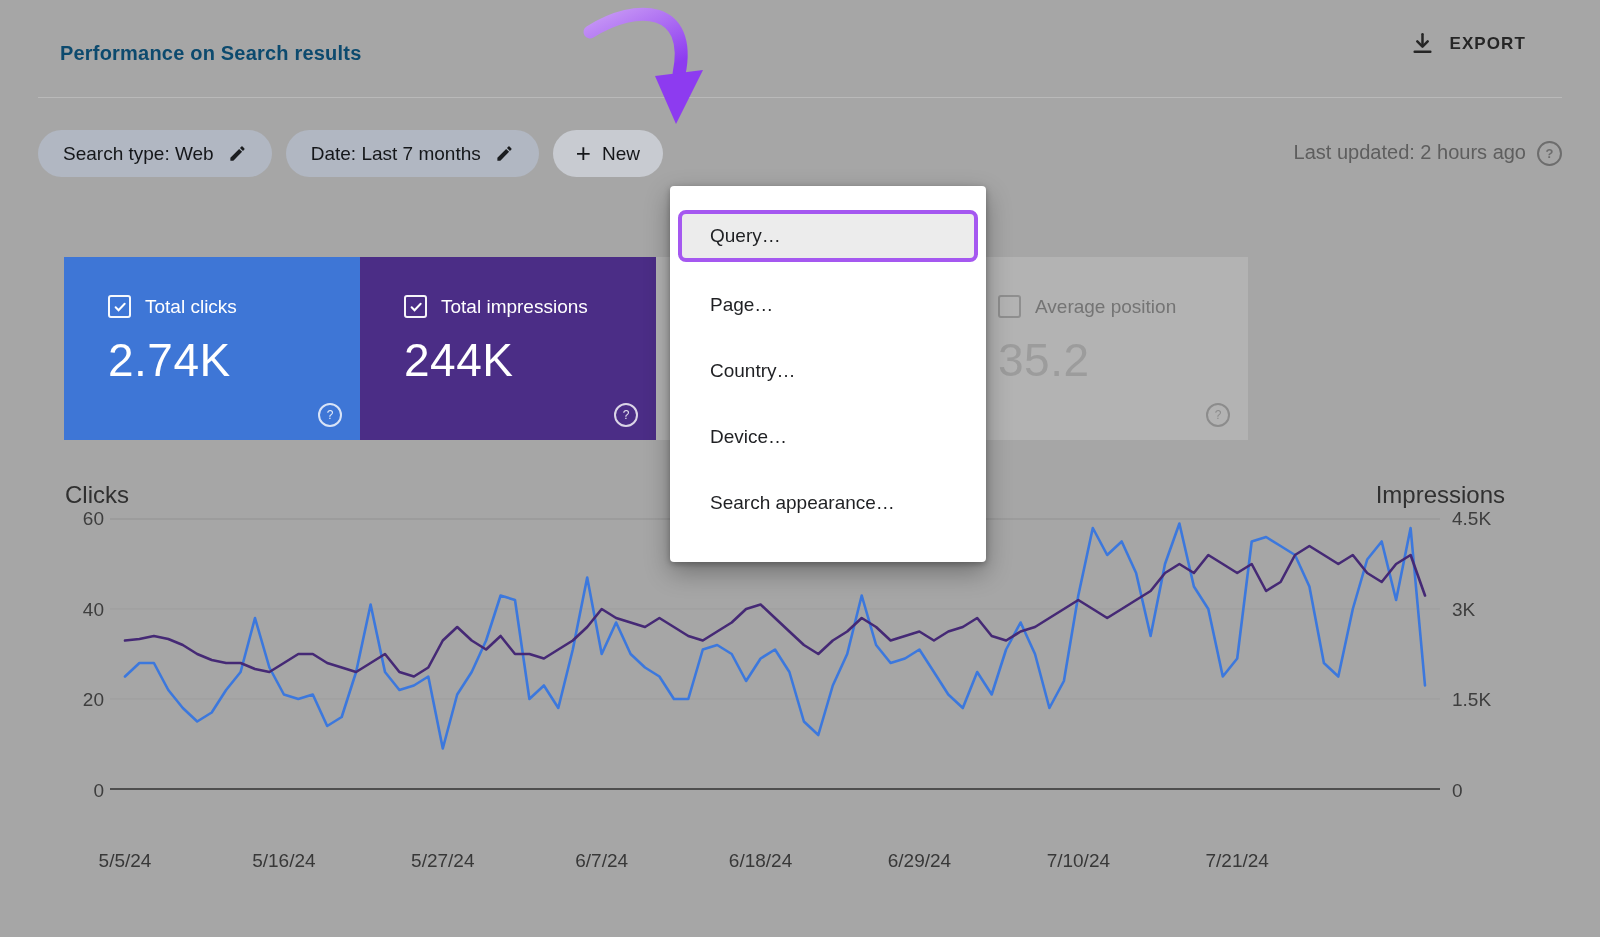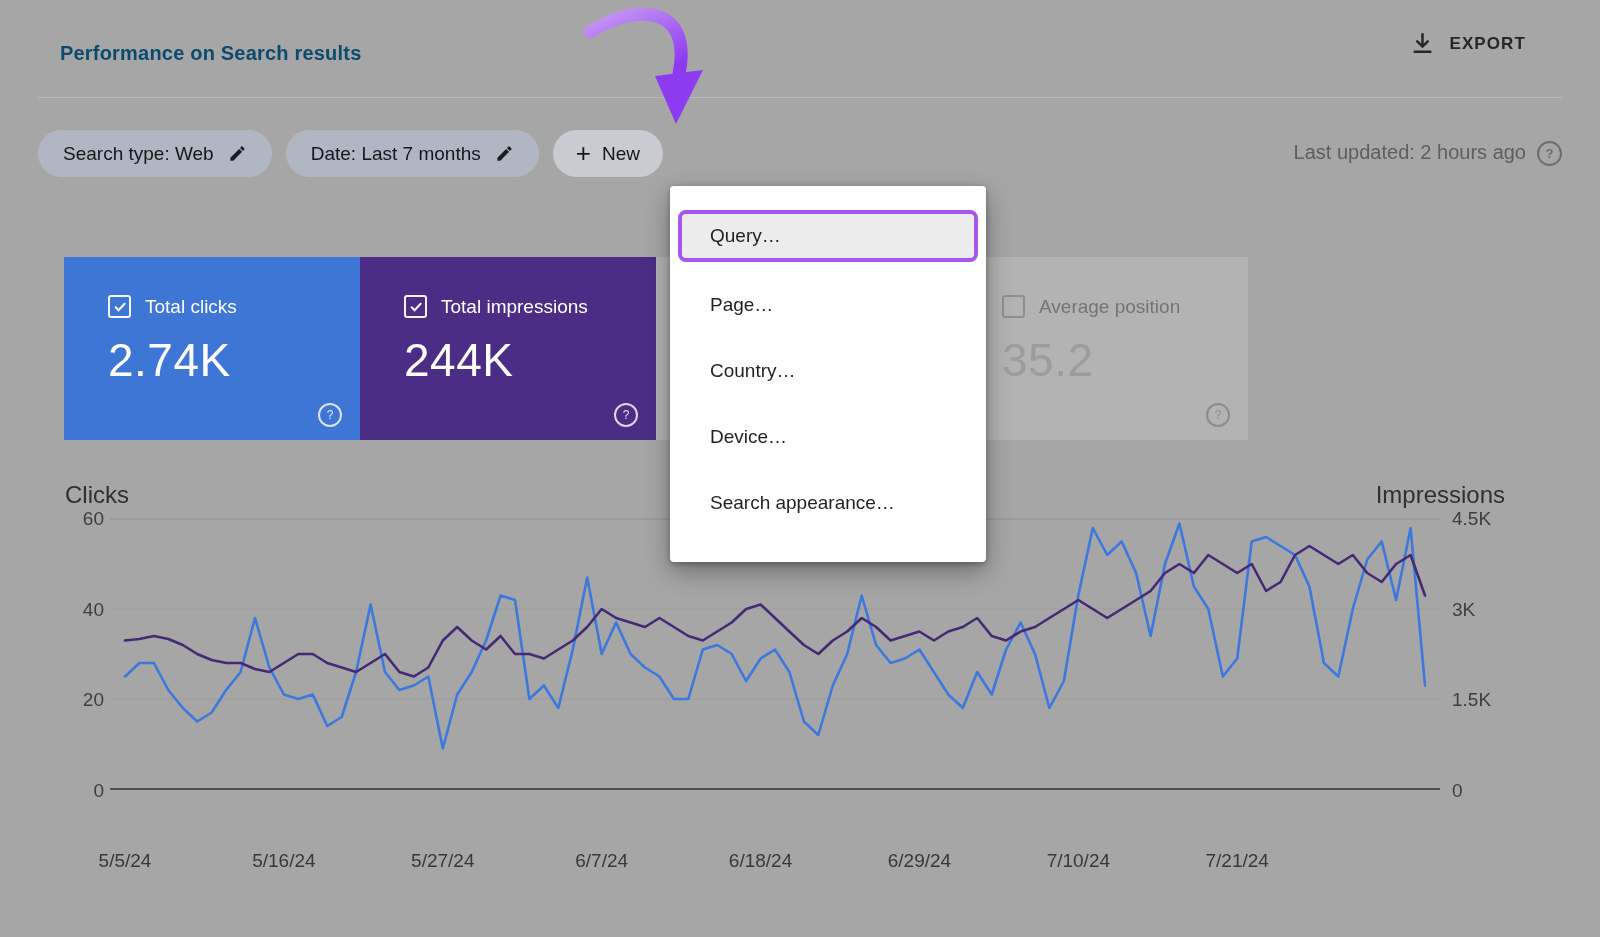--- a/index.html
+++ b/index.html
@@ -18,21 +18,21 @@
   .chip.new{background:#c8cbd1;gap:11px;padding:0 23px;}
   .chip .plus{font-size:26px;font-weight:400;line-height:1;margin-top:-2px;}
   .chip svg{flex:none;}
 
   .last-updated{position:absolute;right:38px;top:141px;display:flex;gap:11px;font-size:20px;color:#5e5e5e;}
   .help-circle{width:21px;height:21px;border:2px solid #6d6d6d;border-radius:50%;display:flex;align-items:center;justify-content:center;font-size:13px;font-weight:600;color:#6d6d6d;cursor:pointer;flex:none;}
 
   
   .cards{position:absolute;left:46px;top:257px;width:1184px;height:183px;display:flex;z-index:2;margin-left:18px;}
   .card{width:296px;height:183px;box-sizing:border-box;position:relative;padding:38px 20px 0 44px;cursor:pointer;}
-  .card.gray + .card.gray{border-left:6px solid #b91c1c;}
+  .card.gray + .card.gray{border-left:2px solid #b91c1c;}
   .card .row{display:flex;align-items:center;gap:14px;}
   .cb{width:19px;height:19px;border:2px solid rgba(255,255,255,.95);border-radius:3px;flex:none;display:flex;align-items:center;justify-content:center;cursor:pointer;}
   .card.gray .cb{border-color:#8f8f8f;}
   .card .label{font-size:19px;font-weight:500;color:#fff;white-space:nowrap;}
   .card.gray .label{color:#747474;}
   .card .value{margin-top:15px;font-size:46px;font-weight:500;color:#fff;letter-spacing:.5px;}
   .card.gray .value{color:#9c9c9c;}
   .card .help{position:absolute;right:18px;bottom:13px;width:20px;height:20px;border:2px solid rgba(255,255,255,.8);border-radius:50%;display:flex;align-items:center;justify-content:center;font-size:12px;color:rgba(255,255,255,.85);cursor:pointer;}
   .card.gray .help{border-color:#8c8c8c;color:#8c8c8c;}
 

